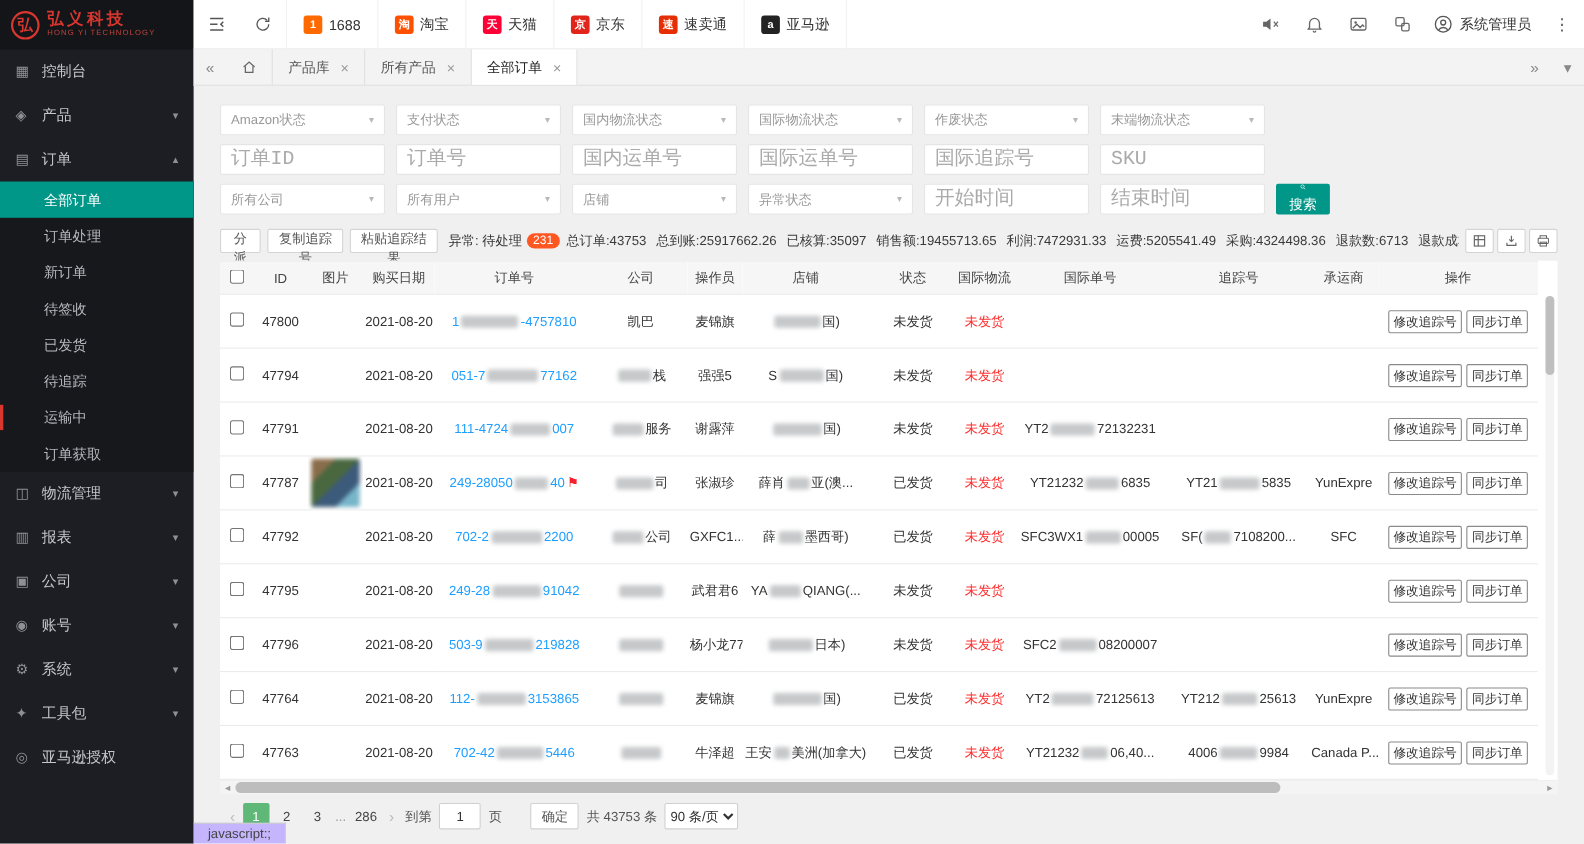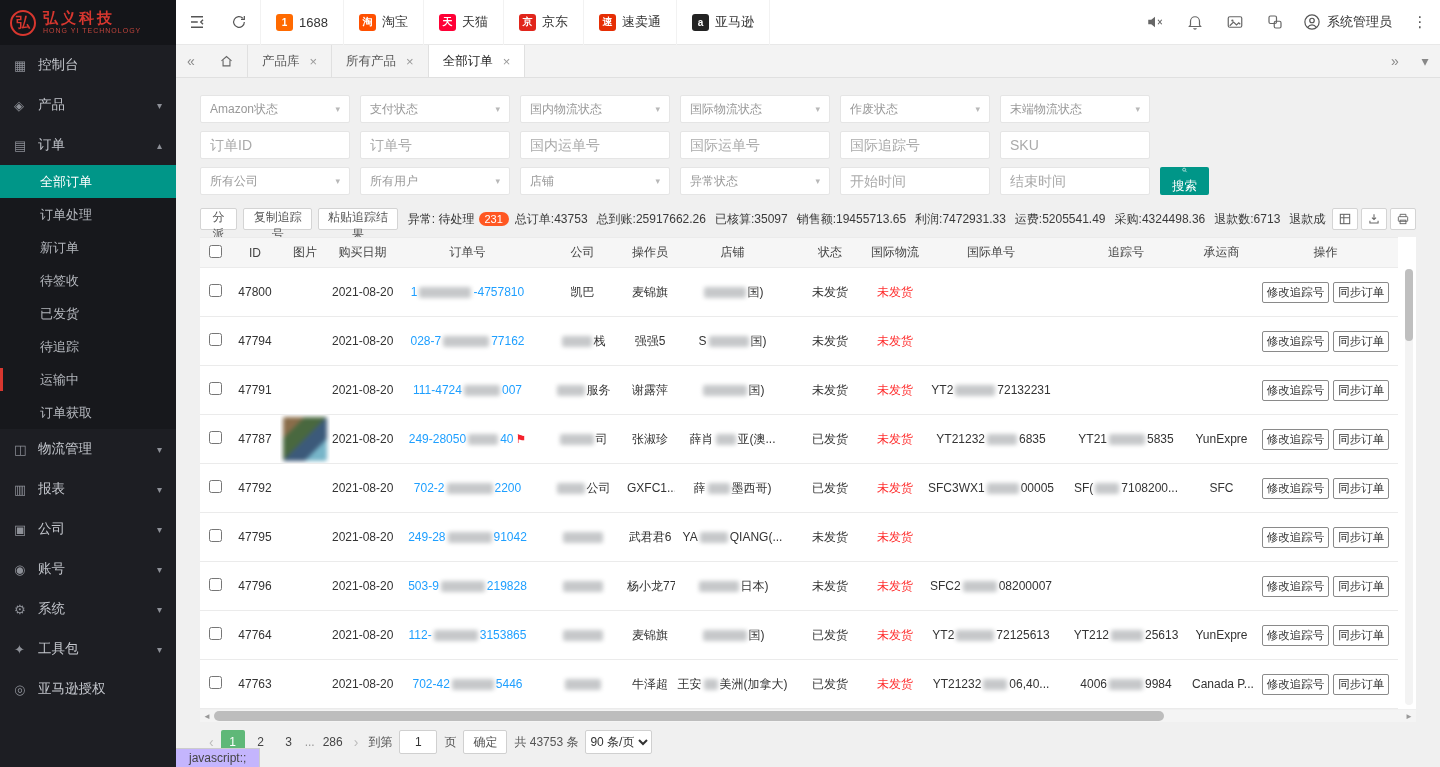--- a/index.html
+++ b/index.html
@@ -41,21 +41,21 @@
   .tab.active{background:#fff;color:#222;}
   .tab .x{color:#999;font-size:13px;}
   .tabbar-right{margin-left:auto;display:flex;}
 
   
   .content{flex:1;padding:17px 0 0 24px;position:relative;overflow:hidden;}
   .filter-row{display:flex;gap:10px;margin-bottom:8px;}
   .f-select{width:150px;height:28px;background:#fff;border:1px solid #e5e5e5;border-radius:2px;display:flex;align-items:center;padding:0 9px;font-size:12px;color:#999;cursor:pointer;}
   .f-arrow{margin-left:auto;color:#b8b8b8;font-size:9px;}
   .f-input{width:150px;height:28px;background:#fff;border:1px solid #e5e5e5;border-radius:2px;display:flex;align-items:center;padding:0 9px;}
-  .f-input input{border:none;outline:none;width:100%;font-size:14px;color:#333;background:transparent;font-family:Liberation Sans, sans-serif;}
+  .f-input input{border:none;outline:none;width:100%;font-size:18px;color:#333;background:transparent;font-family:Liberation Mono, monospace;}
   .f-input input::placeholder{color:#aaa;}
   .search-btn{height:28px;padding:0 12px;background:#009688;color:#fff;border:none;border-radius:2px;font-size:12.5px;display:flex;align-items:center;gap:5px;cursor:pointer;font-family:inherit;flex-direction:column;}
 
   
   .statsbar{display:flex;align-items:center;margin:13px 0 7px;gap:6px;font-size:12px;color:#333;width:1216px;}
   .mini-btn{height:22px;padding:0 7px;background:#fff;border:1px solid #d4d4d4;border-radius:2px;font-size:12px;color:#555;cursor:pointer;font-family:inherit;}
   .exc{margin-left:4px;display:flex;align-items:center;gap:4px;white-space:nowrap;}
   .badge{background:#FF5722;color:#fff;border-radius:9px;padding:1px 6px;font-size:11px;}
   .stats{display:flex;gap:9px;white-space:nowrap;overflow:hidden;color:#3a3a3a;align-items:center;}
   .icon-btns{margin-left:auto;display:flex;gap:3px;flex-shrink:0;}
@@ -79,21 +79,21 @@
   .hscroll{width:1216px;height:12px;display:flex;align-items:center;background:#f4f4f4;margin-top:1px;}
   .h-arrow{width:14px;font-size:8px;color:#999;text-align:center;cursor:pointer;}
   .h-track{flex:1;height:10px;position:relative;}
   .h-thumb{position:absolute;left:0;top:0;height:10px;width:80%;background:#bdbdbd;border-radius:5px;cursor:grab;}
   .pagination{display:flex;align-items:center;gap:7px;margin:8px 0 0 6px;font-size:12px;color:#555;}
   .pg-arrow{color:#bbb;cursor:pointer;font-size:14px;padding:0 3px;}
   .pg-num{min-width:24px;height:24px;display:flex;align-items:center;justify-content:center;cursor:pointer;color:#444;border-radius:2px;padding:0 4px;}
   .pg-num.active{background:#5FB878;color:#fff;}
   .pg-ellipsis{color:#999;}
   .goto-input{width:38px;height:24px;border:1px solid #d0d0d0;border-radius:2px;text-align:center;font-size:12px;color:#333;background:#fff;font-family:inherit;}
-  .confirm-btn{height:24px;padding:0 9px;background:#fff;border:1px solid #d0d0d0;border-radius:2px;font-size:12px;color:#555;cursor:pointer;font-family:inherit;}
+  .confirm-btn{height:24px;padding:0 9px;background:#fff;border:1px solid #d0d0d0;border-radius:2px;font-size:12px;color:#555;cursor:pointer;font-family:inherit;margin-left:19px;}
   .page-size{height:24px;border:1px solid #d0d0d0;border-radius:2px;font-size:12px;color:#333;background:#fff;font-family:inherit;}
   .status-tip{position:absolute;left:0;bottom:0;background:#c4b5fd;border:1px solid #ccc;border-left:none;border-bottom:none;padding:2px 13px;font-size:12px;color:#444;margin-top:35px;}
 </style>
 </head>
 <body>
 
 <div class="app">
 
   <aside class="sidebar">
     <div class="logo">
@@ -445,21 +445,21 @@
                 <td></td>
                 <td></td>
                 <td></td>
                 <td><button class="act-btn">修改追踪号</button><button class="act-btn">同步订单</button></td>
               </tr>
               <tr>
                 <td><input type="checkbox" style=""></td>
                 <td>47794</td>
                 <td></td>
                 <td>2021-08-20</td>
-                <td class="order-cell"><span class="seg">028-7</span><span class="blur" style="width: 46px;"></span><span class="seg">77162</span></td>
+                <td class="order-cell"><span class="seg">051-7</span><span class="blur" style="width: 46px;"></span><span class="seg">77162</span></td>
                 <td><span class="blur" style="width: 30px;"></span><span>栈</span></td>
                 <td>强强5</td>
                 <td><span>S</span><span class="blur" style="width: 40px;"></span><span>国)</span></td>
                 <td>未发货</td>
                 <td class="red-text">未发货</td>
                 <td></td>
                 <td></td>
                 <td></td>
                 <td><button class="act-btn">修改追踪号</button><button class="act-btn">同步订单</button></td>
               </tr>

